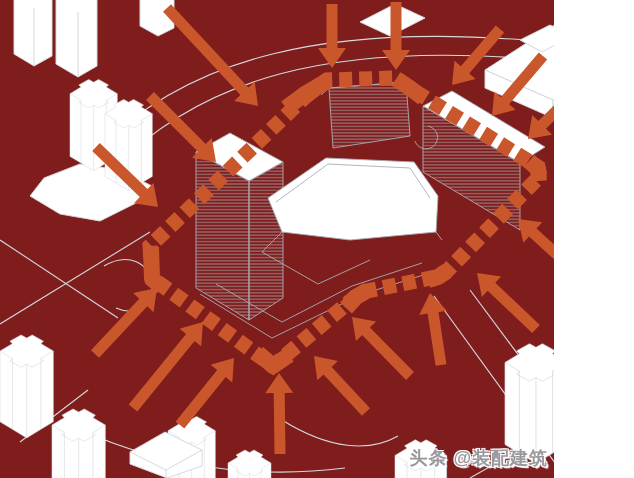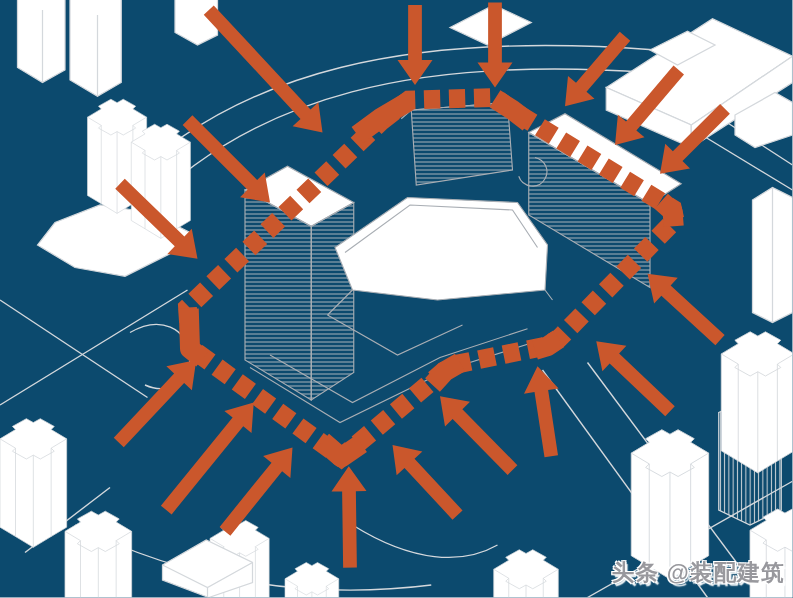--- a/index.html
+++ b/index.html
@@ -4,21 +4,21 @@
 <style>
   :root{
     --accent:#ca572c;
     --line-light:#d4d8dc;
     --line-mid:#a9aeb4;
     --hatch:#b7bdc3;
     --watermark-text:#98989d;
   }
   html,body{margin:0;padding:0;background:#ffffff;}
   .stage{
-    position:relative;width:634px;height:478px;background:#0c4a6e;overflow:hidden;
+    position:relative;width:554px;height:478px;background:#7f1d1d;overflow:hidden;
     font-family:"Liberation Sans",sans-serif;
   }
   .stage svg{position:absolute;left:0;top:0;}
   .road{fill:none;stroke:var(--line-light);stroke-width:1.1;}
   .wire{fill:none;stroke:var(--line-light);stroke-width:1;}
   .outline{fill:#fff;stroke:var(--line-light);stroke-width:1;}
   .hatch-line{stroke:var(--hatch);stroke-width:0.7;}
   .hatchv-line{stroke:var(--line-light);stroke-width:0.8;}
   .hatch-face{fill:url(#hatchH);stroke:var(--line-mid);stroke-width:0.9;}
   .hatchv-face{fill:url(#hatchV);stroke:var(--line-light);stroke-width:1;}

